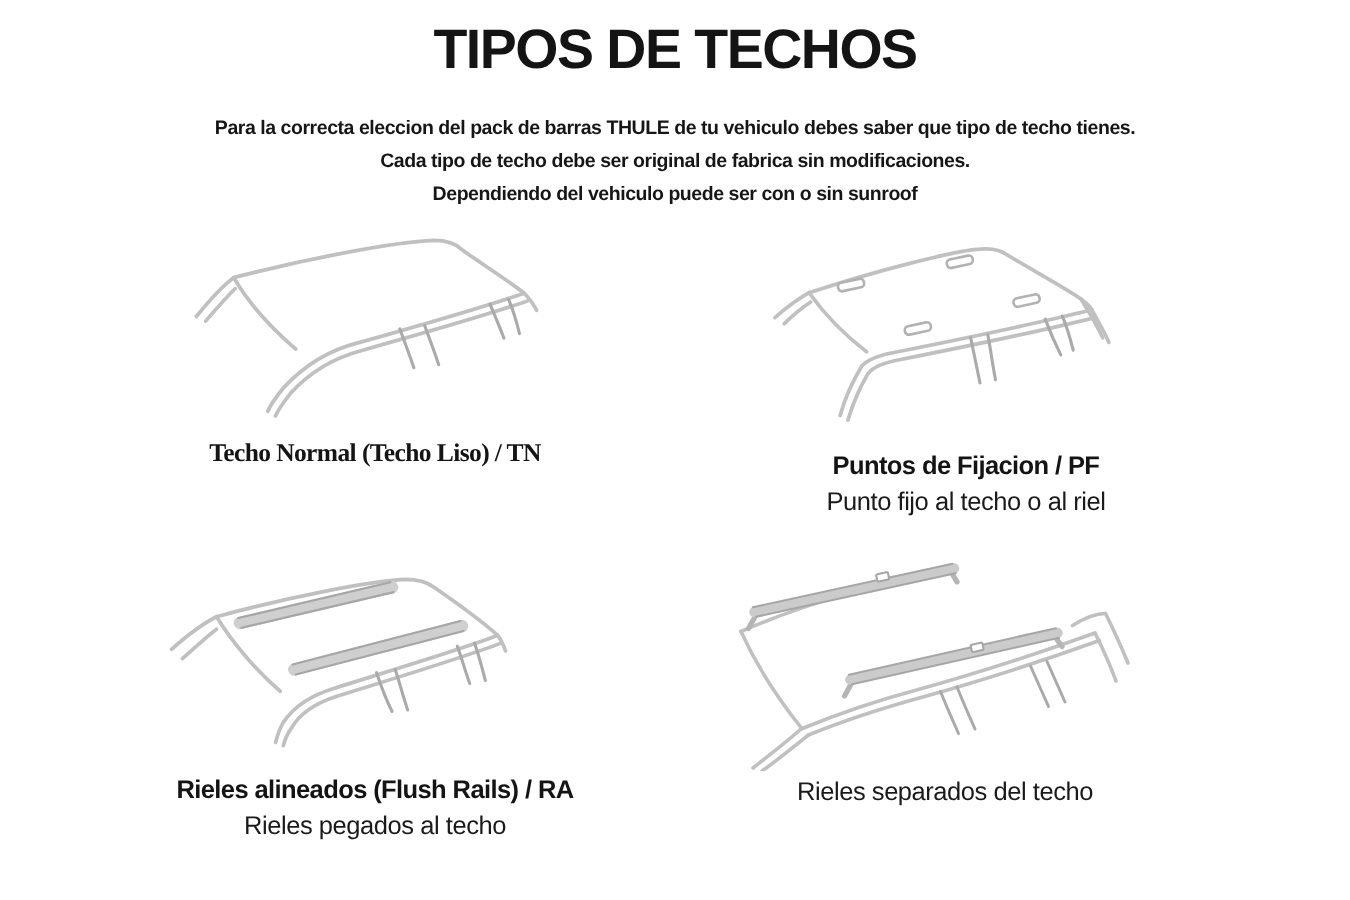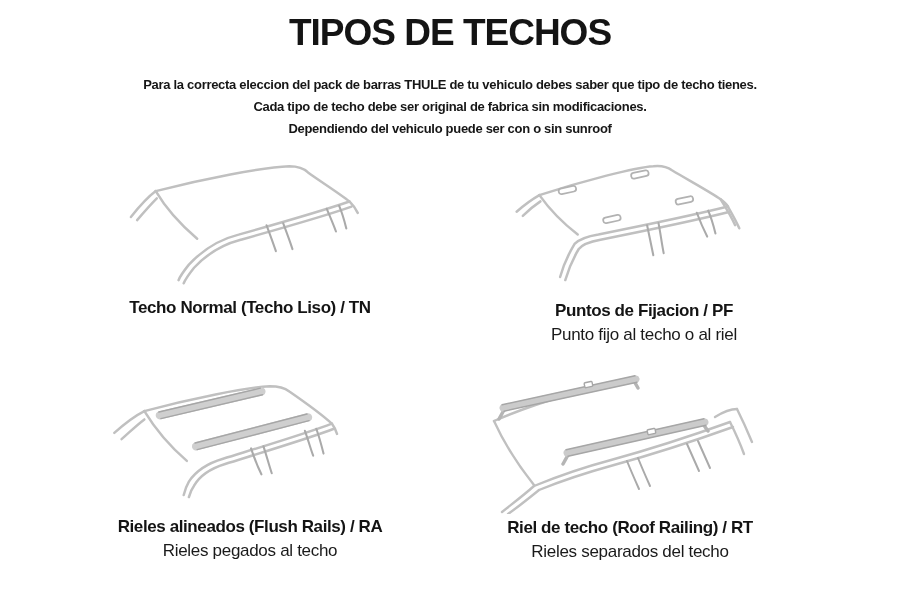--- a/index.html
+++ b/index.html
@@ -12,21 +12,21 @@
   .title{
     position:absolute;top:12px;left:0;width:900px;text-align:center;
     font-size:37px;font-weight:700;letter-spacing:-1px;margin:0;color:#141414;
   }
   .intro{
     position:absolute;top:74px;left:0;width:900px;text-align:center;
     font-size:13px;font-weight:600;letter-spacing:-0.3px;line-height:22px;color:#161616;
   }
   .intro-line{white-space:nowrap;}
   .cell{position:absolute;width:390px;text-align:center;}
-  .cell-1{left:55px;top:159px;}
+  .cell-1{left:55px;top:153px;font-family:Liberation Serif, serif;}
   .cell-2{left:449px;top:162px;}
   .cell-3{left:55px;top:378px;}
   .cell-4{left:435px;top:364px;}
   .car-svg{display:block;margin:0 auto;}
   .caption{
     font-size:17px;font-weight:700;letter-spacing:-0.4px;color:#141414;
     margin-top:4px;white-space:nowrap;
   }
   .subcaption{
     font-size:17px;font-weight:400;letter-spacing:-0.3px;color:#1a1a1a;
@@ -143,17 +143,16 @@
         <line class="railedge" x1="14" y1="47.2" x2="147" y2="18.2"></line>
         <rect class="railtab" x="-4" y="-5" width="8" height="5" rx="1" transform="translate(99,23) rotate(-13)"></rect>
         <line class="railfoot" x1="78" y1="91" x2="73" y2="100"></line>
         <line class="railfoot" x1="213" y1="60" x2="218" y2="67"></line>
         <line class="railbar4" x1="77" y1="89" x2="215" y2="58"></line>
         <line class="railedge" x1="76" y1="85.8" x2="214" y2="54.8"></line>
         <line class="railedge" x1="78" y1="92.2" x2="216" y2="61.2"></line>
         <rect class="railtab" x="-4" y="-5" width="8" height="5" rx="1" transform="translate(162,70) rotate(-13)"></rect>
       </g>
     </svg>
-    <div class="caption">Riel de techo (Roof Railing) / RT</div>
     <div class="subcaption">Rieles separados del techo</div>
   </div>
 
 </div>
 
 </body></html>

